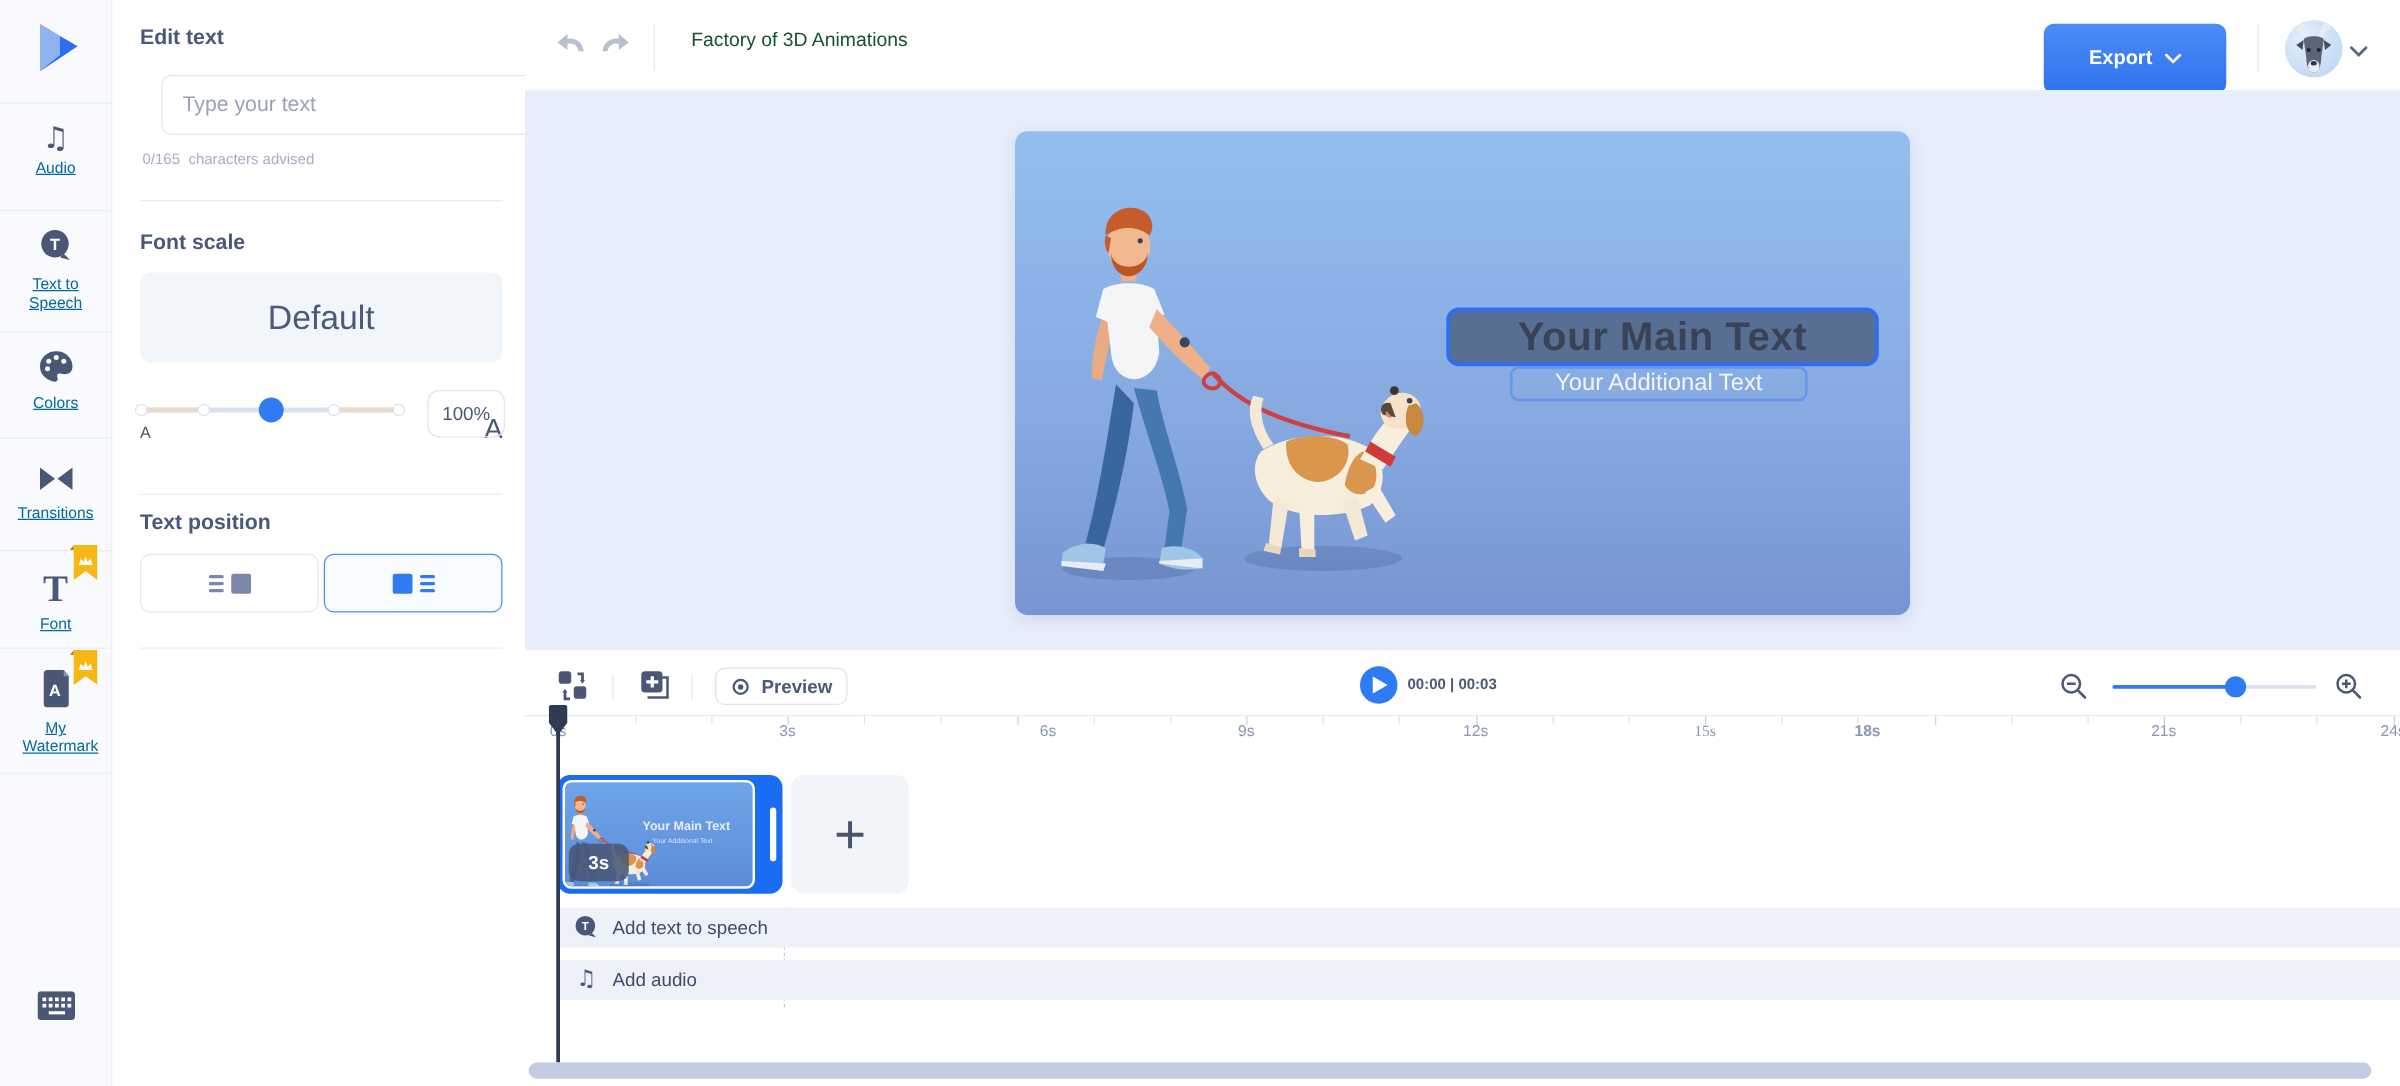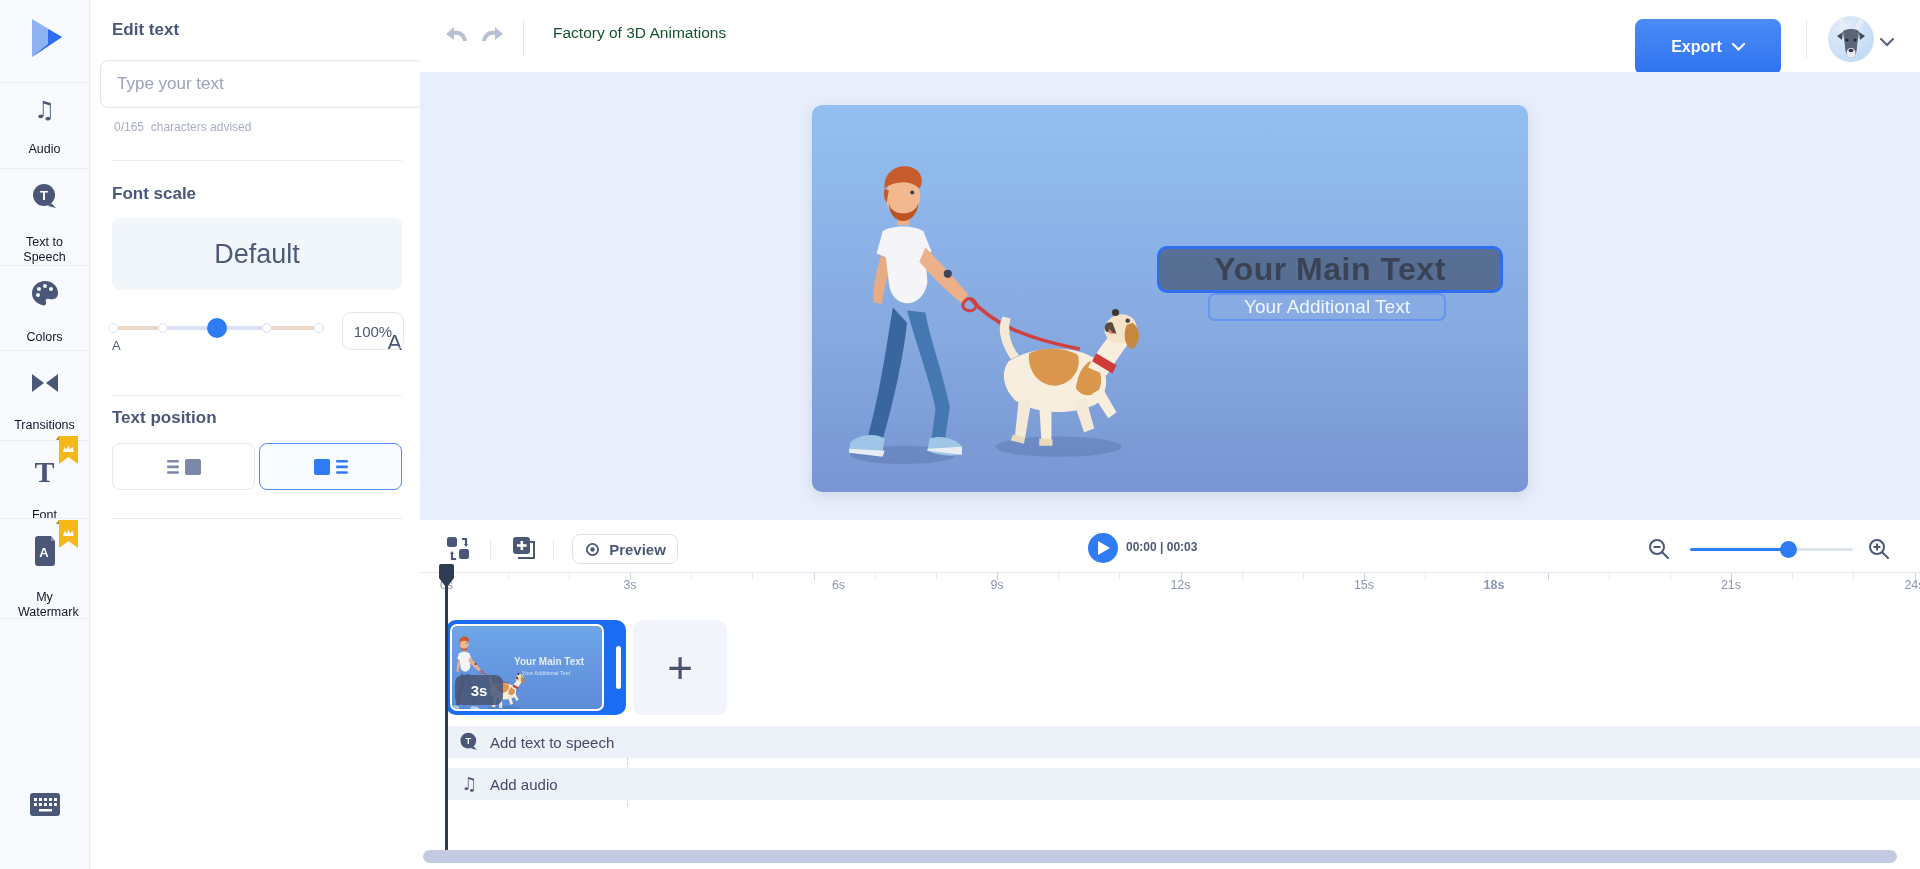--- a/index.html
+++ b/index.html
@@ -2,31 +2,31 @@
 <html><head>
 <meta charset="utf-8">
 <style>
   * { margin:0; padding:0; box-sizing:border-box; }
   html,body { width:1920px; height:869px; background:#fff; font-family:"Liberation Sans","DejaVu Sans",sans-serif; }
   #app { position:relative; width:1920px; height:869px; overflow:hidden; background:#fff; }
 
   
   #rail { position:absolute; left:0; top:0; width:90px; height:869px; background:#f8fafd; border-right:1px solid #e8ecf3; }
   .rail-item { position:absolute; left:0; width:89px; text-align:center; color:#4a5776; }
-  .rail-item .lbl { font-size:12.5px; line-height:15px; color:#0f172a; display:block; margin-top:20px; }
+  .rail-item .lbl { font-size:12.5px; line-height:15px; color:#0369a1; display:block; margin-top:4px;text-decoration:underline; }
   .rail-sep { position:absolute; left:0; width:89px; height:1px; background:#e9edf4; }
   .badge { position:absolute; }
   #logo { position:absolute; left:24px; top:16px; }
   #kbd { position:absolute; left:30px; top:793px; cursor:pointer; }
   .note-glyph { font-family:"DejaVu Sans",sans-serif; font-size:24px; color:#4a5776; line-height:24px; }
 
   
   #panel { position:absolute; left:90px; top:0; width:330px; height:869px; background:#fff; }
   .p-head { position:absolute; left:22px; font-size:17px; font-weight:600; color:#49587a; }
-  #txt-input { position:absolute; left:10px; top:60px; width:324px; height:48px; border:1px solid #e1e6ef; border-radius:8px; font-size:17px; color:#3f4b68; padding:0 16px; outline:none; background:#fff; font-family:"Liberation Sans",sans-serif; }
+  #txt-input { position:absolute; left:39px; top:60px; width:324px; height:48px; border:1px solid #e1e6ef; border-radius:8px; font-size:17px; color:#3f4b68; padding:0 16px; outline:none; background:#fff; font-family:"Liberation Sans",sans-serif; }
   #txt-input::placeholder { color:#9aa3bb; }
   .counter-row { position:absolute; left:24px; top:120px; font-size:12px; color:#a6aec5; }
   .p-sep { position:absolute; left:22px; width:290px; height:1px; background:#e8ecf4; }
   #default-box { position:absolute; left:22px; top:218px; width:290px; height:72px; background:#f1f6fb; border-radius:8px; display:flex; align-items:center; justify-content:center; font-size:27px; color:#4c5a7a; cursor:pointer; }
   .fs-slider { position:absolute; left:20px; top:320px; width:214px; height:16px; }
   .fs-track { position:absolute; top:6px; left:0; right:0; height:4px; border-radius:2px; background:#d9e2f2; }
   .fs-track .seg-l { position:absolute; left:0; width:25%; height:4px; background:#ecd9cc; border-radius:2px; }
   .fs-track .seg-r { position:absolute; right:0; width:25%; height:4px; background:#ecd9cc; border-radius:2px; }
   .fs-dot { position:absolute; top:3px; width:10px; height:10px; border-radius:50%; background:#fff; border:1px solid #dfe3ec; }
   .fs-thumb { position:absolute; top:-2px; width:20px; height:20px; border-radius:50%; background:#2f7bf4; cursor:grab; }
@@ -447,21 +447,21 @@
         <div class="tick" style="left: 1249.83px;"></div>
         <div class="tick major" style="left: 1311px;"></div>
         <div class="tick" style="left: 1372.17px;"></div>
         <div class="tick" style="left: 1433.33px;"></div>
         <div class="tick major" style="left: 1494.5px;"></div>
         <span class="tick-label" style="left: 26.5px;">0s</span>
         <span class="tick-label" style="left: 210px;">3s</span>
         <span class="tick-label" style="left: 393.5px; margin-left: 25px;">6s</span>
         <span class="tick-label" style="left: 577px;">9s</span>
         <span class="tick-label" style="left: 760.5px;">12s</span>
-        <span class="tick-label" style="left: 944px;">15s</span>
+        <span class="tick-label" style="left: 944px; font-family: Liberation Serif, serif;">15s</span>
         <span class="tick-label" style="left: 1074px; font-weight: bold;">18s</span>
         <span class="tick-label" style="left: 1311px;">21s</span>
         <span class="tick-label" style="left: 1494.5px;">24s</span>
       </div>
 
     <div id="clip">
       <div id="clip-thumb">
         <svg viewBox="0 0 300 320">
             <use href="#scene-art"></use>
           </svg>

